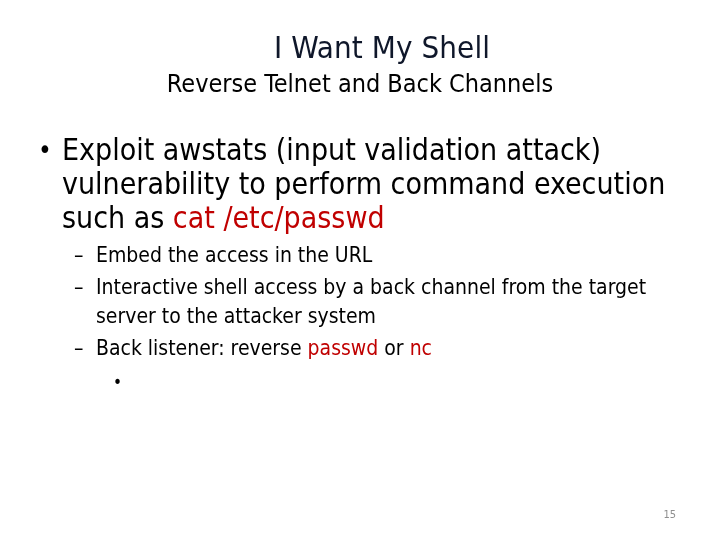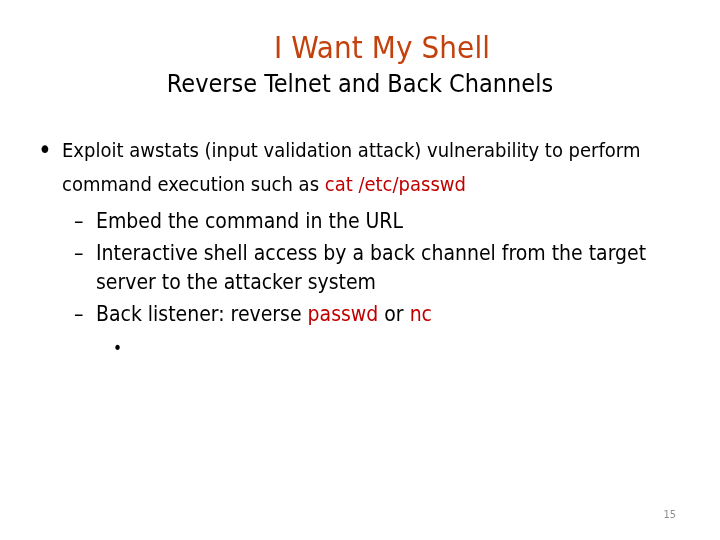--- a/index.html
+++ b/index.html
@@ -25,21 +25,21 @@
     left: 0;
     top: 28px;
     width: 720px;
     text-align: center;
   }
   .slide-title {
     font-size: 31px;
     line-height: 38px;
     font-weight: 400;
     letter-spacing: 0.1px;
-    color: #c2410c;
+    color: #0f172a;
     white-space: nowrap;
     padding-left: 44px;
   }
   .slide-subtitle {
     font-size: 25px;
     line-height: 30px;
     font-weight: 400;
     margin-top: 3px;
     color: #000000;
     white-space: nowrap;
@@ -66,21 +66,21 @@
   }
   .lvl1 .marker {
     flex: 0 0 auto;
     width: 24px;
     font-size: 26px;
     line-height: 34px;
     text-align: left;
   }
   .lvl1 .content {
     flex: 1 1 auto;
-    font-size: 20px;
+    font-size: 30px;
     line-height: 34px;
   }
 
   
   .lvl2 {
     padding-left: 74px;
     padding-right: 34px;
     margin-bottom: 3px;
   }
   .lvl2 .marker {
@@ -141,21 +141,21 @@
 
   <div class="body-block">
 
     <div class="bullet-row lvl1">
       <span class="marker">•</span>
       <span class="content"><span>Exploit awstats (input validation attack) vulnerability to perform command execution such as </span><span class="hl">cat /etc/passwd</span></span>
     </div>
 
     <div class="bullet-row lvl2">
       <span class="marker">–</span>
-      <span class="content">Embed the command in the URL</span>
+      <span class="content">Embed the access in the URL</span>
     </div>
 
     <div class="bullet-row lvl2">
       <span class="marker">–</span>
       <span class="content">Interactive shell access by a back channel from the target server to the attacker system</span>
     </div>
 
     <div class="bullet-row lvl2">
       <span class="marker">–</span>
       <span class="content"><span>Back listener: reverse </span><span class="hl">passwd</span><span> or </span><span class="hl">nc</span></span>

